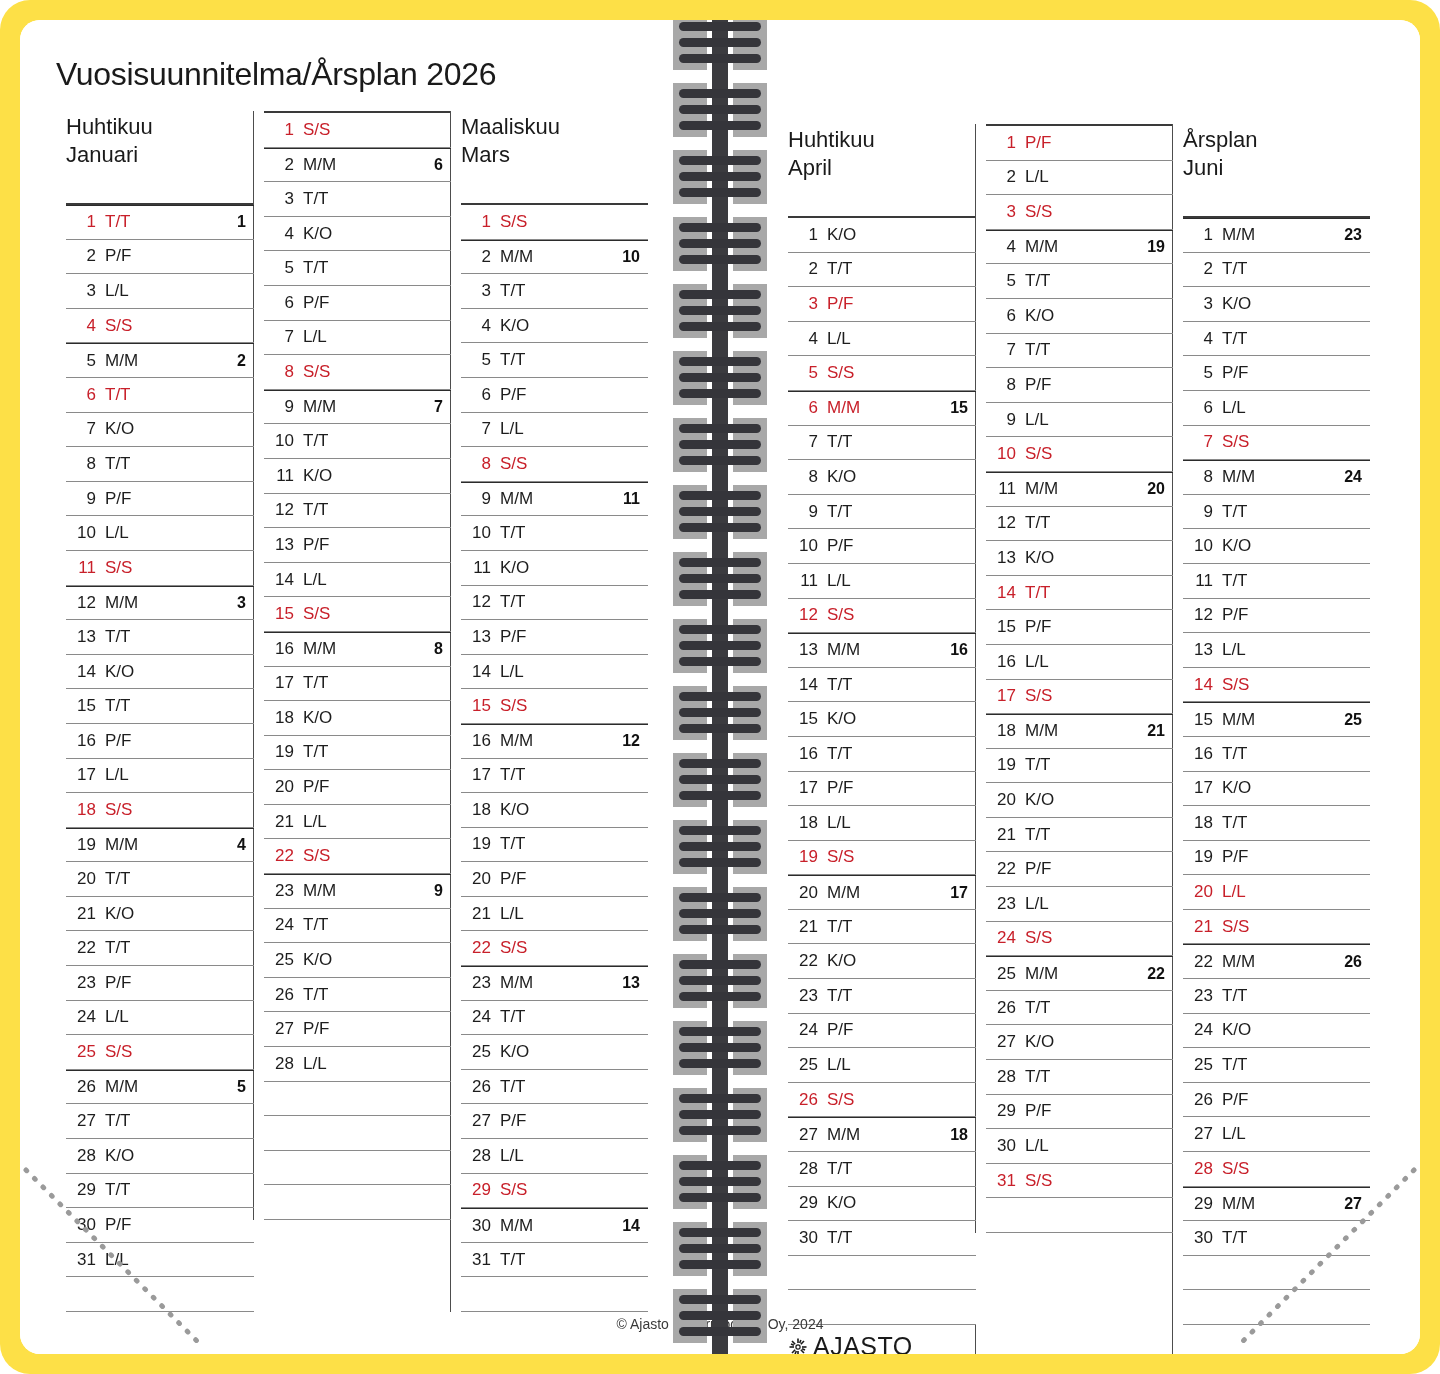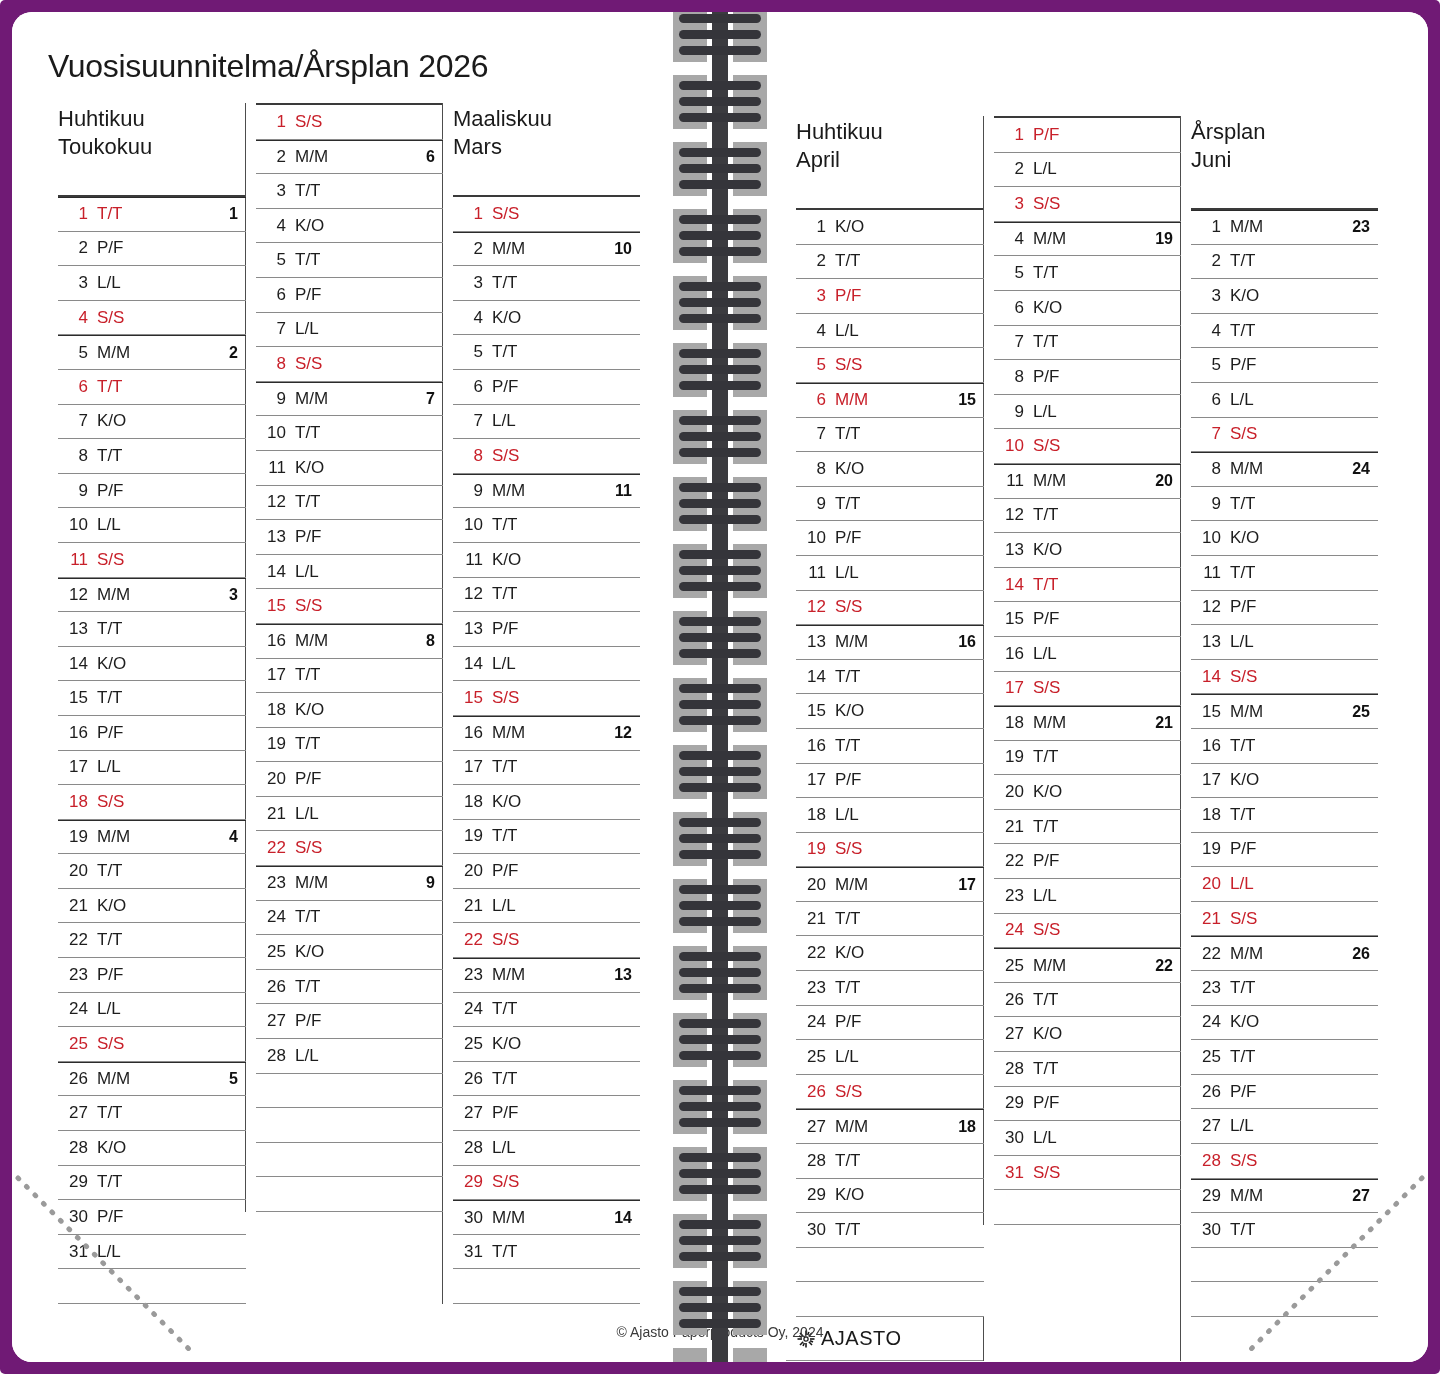--- a/index.html
+++ b/index.html
@@ -10,23 +10,23 @@
   body {
     width: 1440px; height: 1374px;
     font-family: "Liberation Sans", sans-serif;
     overflow: hidden;
   }
 
   
   #planner-cover {
     position: relative;
     width: 1440px; height: 1374px;
-    background: #701a75;
-    border-radius: 5px;
-    padding: 12px;
+    background: #fde047;
+    border-radius: 30px;
+    padding: 20px;
   }
   #pages-surface {
     position: relative;
     width: 100%; height: 100%;
     background: #ffffff;
     border-radius: 20px;
     overflow: hidden;
   }
 
   
@@ -184,21 +184,21 @@
   }
   .footer-cell:first-child { border-left: none; margin-left: 0; }
   .footer-cell.with-logo { border-bottom: 1px solid #8a8a8a; }
 
   #ajasto-logo {
     display: flex;
     align-items: center;
     gap: 5px;
   }
   #ajasto-logo .logo-text {
-    font-size: 20px;
+    font-size: 25px;
     letter-spacing: 0.5px;
     color: #1a1a1a;
   }
 
   
   .corner-dots {
     position: absolute;
     bottom: 0;
     width: 190px; height: 190px;
     pointer-events: none;
@@ -213,21 +213,21 @@
 <div id="planner-cover">
   <div id="pages-surface">
 
     <div id="page-left">
       <div class="page-inner">
         <div id="planner-title">Vuosisuunnitelma/Årsplan 2026</div>
         <div class="months-row" id="left-months">
             <div class="month-col">
               <div class="month-head">
                 <div class="month-name-fi">Huhtikuu</div>
-                <div class="month-name-sv">Toukokuu</div>
+                <div class="month-name-sv">Januari</div>
               </div>
               <div class="day-list">
                 <div class="day-row holiday week-start">
                   <span class="day-num">1</span>
                   <span class="day-abbr">T/T</span>
                   <span class="week-num">1</span>
                 </div>
                 <div class="day-row">
                   <span class="day-num">2</span>
                   <span class="day-abbr">P/F</span>

